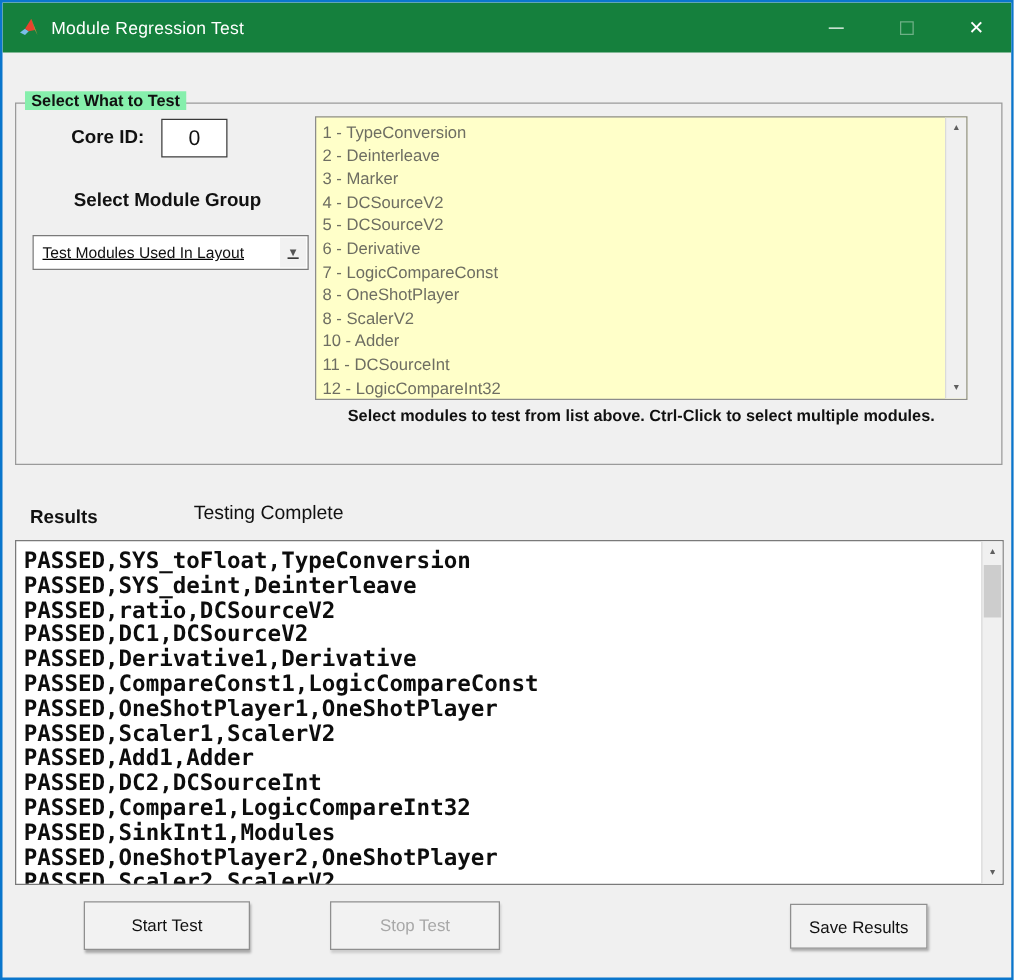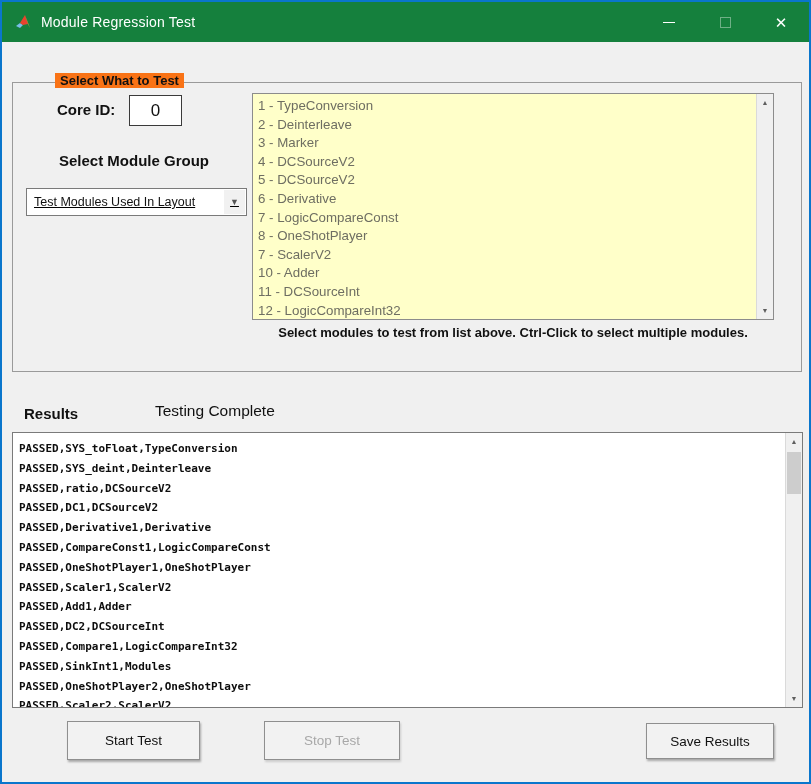--- a/index.html
+++ b/index.html
@@ -25,22 +25,22 @@
   .glyph-min{ width:12px; height:1px; background:#fff; }
   .glyph-max{ width:11px; height:11px; border:1px solid rgba(255,255,255,.38); }
   .glyph-close{ font-size:15px; color:#fff; line-height:1; }
 
   
   .groupbox{
     position:absolute; left:10px; top:80px; width:790px; height:290px;
     border:1px solid #9a9a9a;
   }
   .groupbox-legend{
-    position:absolute; top:-10px; left:7px; background:#f97316;
-    padding:0 5px; font-size:13px; font-weight:bold; color:#111;margin-left:35px;
+    position:absolute; top:-10px; left:7px; background:#86efac;
+    padding:0 5px; font-size:13px; font-weight:bold; color:#111;
   }
   .core-id-label{ position:absolute; left:44px; top:18px; font-size:15px; font-weight:bold; color:#111; }
   .core-id-input{
     position:absolute; left:116px; top:12px; width:53px; height:31px;
     border:1.5px solid #3a3a3a; background:#fff; text-align:center;
     font-size:17px; font-family:"Liberation Sans",sans-serif; color:#111;
   }
   .module-group-label{ position:absolute; left:46px; top:69px; font-size:15px; font-weight:bold; color:#111; }
 
   .dropdown{
@@ -79,33 +79,33 @@
   .results-label{ position:absolute; left:22px; top:403px; font-size:15px; font-weight:bold; color:#111; }
   .results-status{ position:absolute; left:153px; top:400px; font-size:15.5px; color:#111; }
 
   .results-box{
     position:absolute; left:10px; top:430px; width:791px; height:276px;
     background:#fff; border:1px solid #7a7a7a; overflow:hidden;
   }
   .results-lines{ padding:6px 0 0 6px; }
   .results-line{
     font-family:"DejaVu Sans Mono", monospace; font-weight:bold;
-    font-size:11px; height:19.8px; line-height:19.8px; color:#0d0d0d; white-space:nowrap;
+    font-size:18px; height:19.8px; line-height:19.8px; color:#0d0d0d; white-space:nowrap;
   }
 
   
   .btn{
     position:absolute; background:#f2f2f2; border:1px solid #8f8f8f;
     font-family:"Liberation Sans",sans-serif; font-size:13.5px; color:#111;
     box-shadow:1px 2px 2px rgba(0,0,0,.3); display:flex; align-items:center; justify-content:center;
     cursor:default;
   }
   .btn-start{ left:65px; top:719px; width:133px; height:39px; }
   .btn-stop{ left:262px; top:719px; width:136px; height:39px; color:#a8a8a8; box-shadow:1px 2px 2px rgba(0,0,0,.15); }
-  .btn-save{ left:644px; top:721px; width:128px; height:36px;text-align:right; }
+  .btn-save{ left:630px; top:721px; width:110px; height:36px;text-align:right; }
 </style>
 </head>
 <body>
 
 <div class="window">
 
   <div class="titlebar">
     <span class="app-icon">
       <svg viewBox="0 0 18 16" width="18" height="16">
         <polygon points="2,12 6,9 9,11 6,14" fill="#7abde8"></polygon>
@@ -143,21 +143,21 @@
     <div class="module-listbox">
       <div class="module-items">
           <div class="module-item">1 - TypeConversion</div>
           <div class="module-item">2 - Deinterleave</div>
           <div class="module-item">3 - Marker</div>
           <div class="module-item">4 - DCSourceV2</div>
           <div class="module-item">5 - DCSourceV2</div>
           <div class="module-item">6 - Derivative</div>
           <div class="module-item">7 - LogicCompareConst</div>
           <div class="module-item">8 - OneShotPlayer</div>
-          <div class="module-item">7 - ScalerV2</div>
+          <div class="module-item">8 - ScalerV2</div>
           <div class="module-item">10 - Adder</div>
           <div class="module-item">11 - DCSourceInt</div>
           <div class="module-item">12 - LogicCompareInt32</div>
         </div>
       <div class="scrollbar-v">
         <div class="sb-btn sb-up">▲</div>
         <div class="sb-btn sb-down">▼</div>
       </div>
     </div>
 

